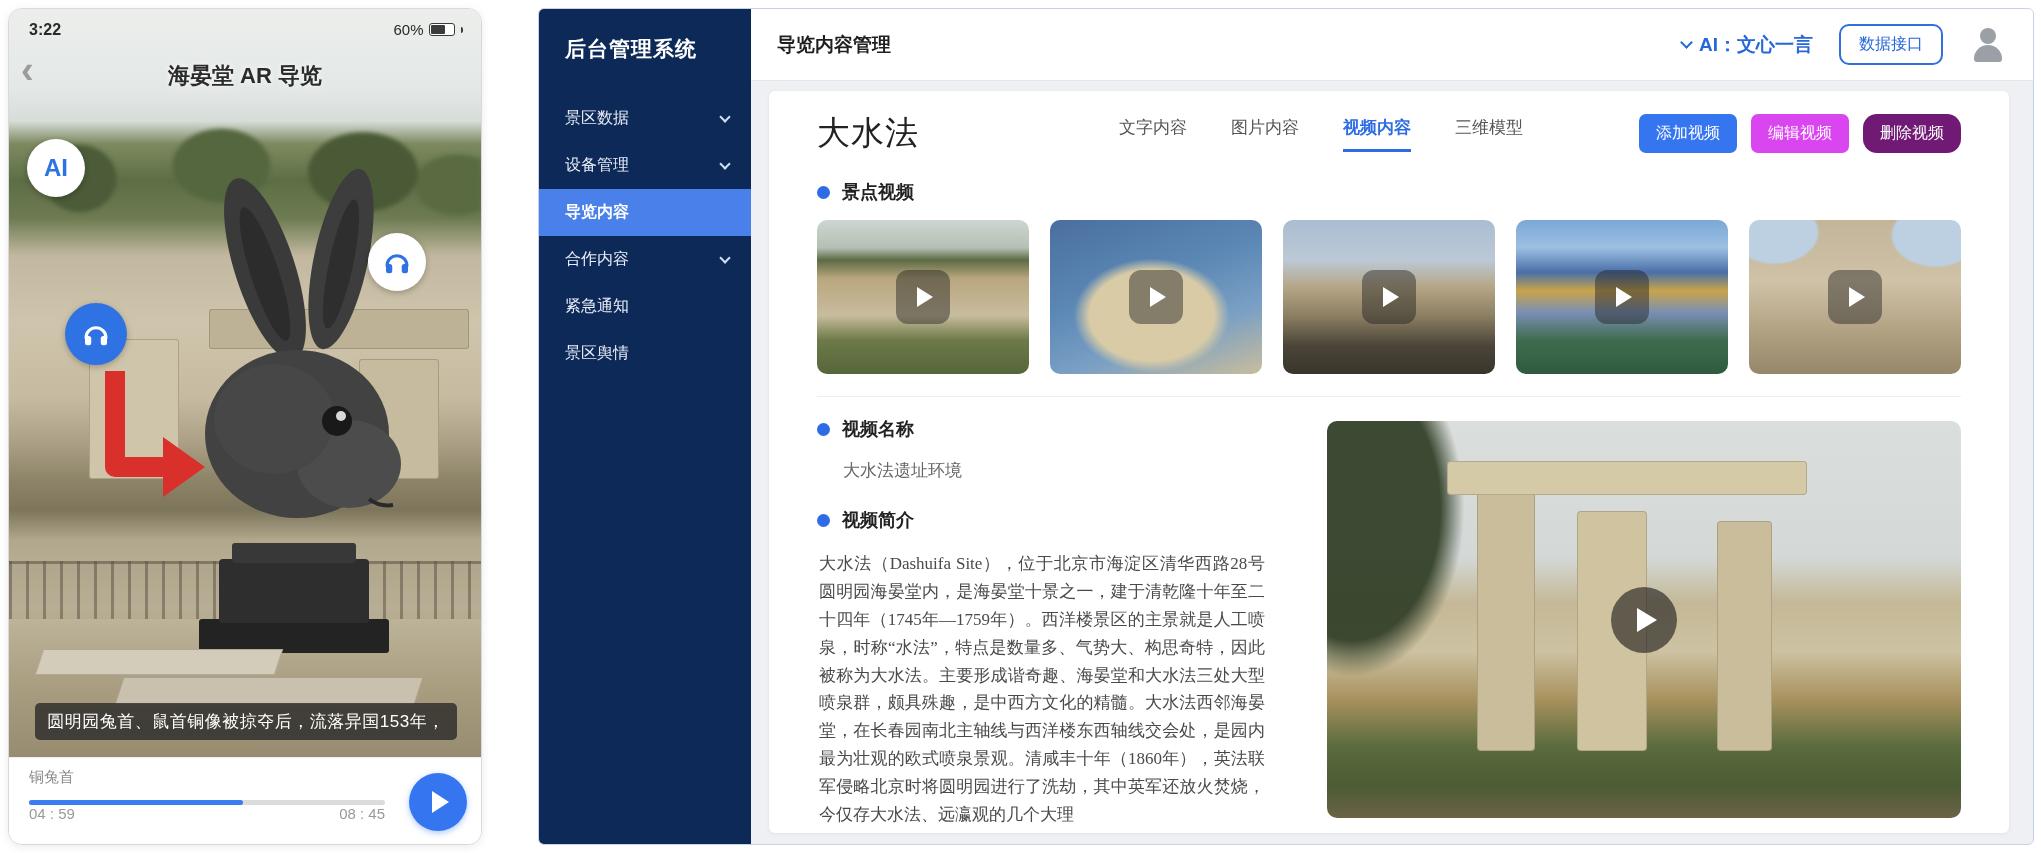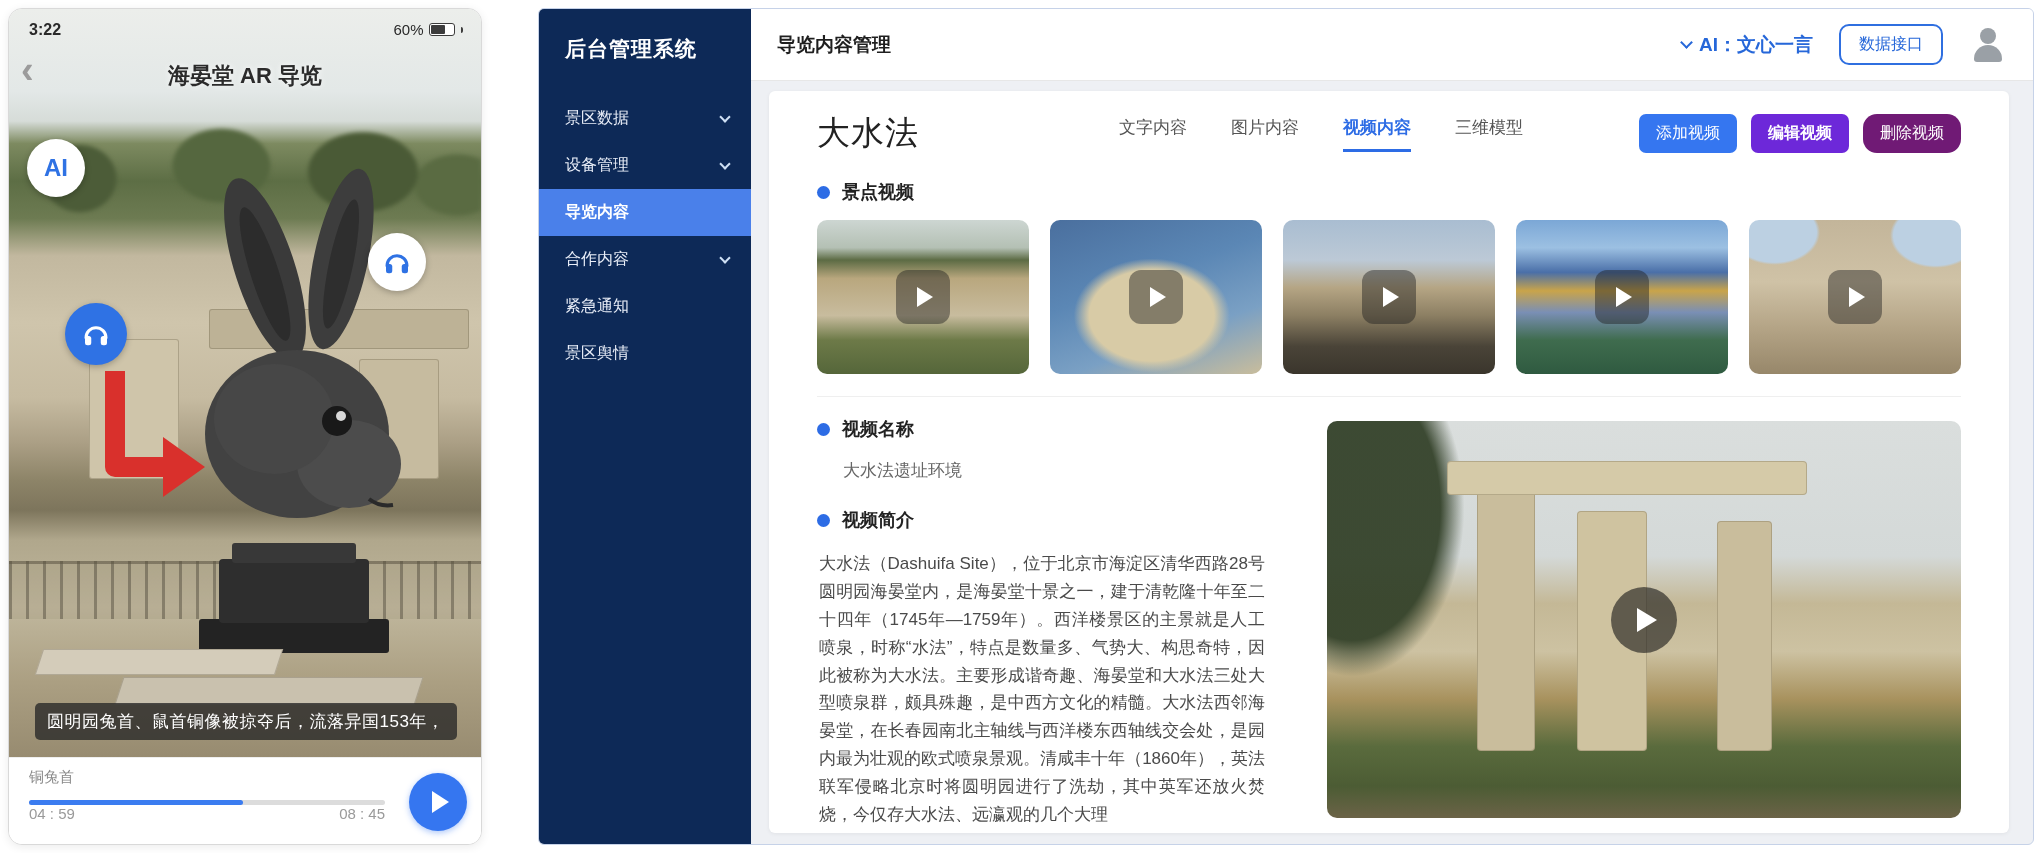--- a/index.html
+++ b/index.html
@@ -42,21 +42,21 @@
   .back-chevron { position:absolute; left:12px; top:42px; font-size:38px; color:#9b9b9b; line-height:1; font-weight:bold; cursor:pointer; }
   .phone-title { position:absolute; left:0; top:52px; width:100%; text-align:center; font-size:22px; font-weight:bold; color:#2b2b2b; text-shadow:0 0 6px rgba(255,255,255,.9); }
 
   .circle-btn { position:absolute; border-radius:50%; display:flex; align-items:center; justify-content:center; box-shadow:0 2px 6px rgba(0,0,0,.25); }
   .ai-btn { left:18px; top:130px; width:58px; height:58px; background:#fff; color:#2f72e4; font-size:24px; font-weight:bold; }
   .hp-white { left:359px; top:224px; width:58px; height:58px; background:#fff; }
   .hp-blue { left:56px; top:294px; width:62px; height:62px; background:#2f72e4; }
 
   .caption {
     position:absolute; left:26px; top:694px; width:422px;
-    background:rgba(38,38,38,.78); color:#fff; font-size:17px; 
+    background:rgba(38,38,38,.78); color:#fff; font-size:17px; text-align:center;
     border-radius:5px; padding:7px 12px; letter-spacing:.5px;
   }
 
   .player { position:absolute; left:0; bottom:0; width:100%; height:87px; background:#fff; border-top:1px solid #eee; padding:10px 96px 0 20px; }
   .track-title { font-size:15px; color:#8a8a8a; }
   .progress { margin-top:13px; height:5px; border-radius:3px; background:#dcdcdc; position:relative; cursor:pointer; }
   .progress-fill { position:absolute; left:0; top:0; bottom:0; width:60%; background:#3b7cf0; border-radius:3px; }
   .times { display:flex; justify-content:space-between; margin-top:0; font-size:15px; color:#9a9a9a; }
   .play-btn { position:absolute; right:14px; top:15px; width:58px; height:58px; border-radius:50%; background:#3576f0; display:flex; align-items:center; justify-content:center; cursor:pointer; box-shadow:0 2px 6px rgba(53,118,240,.4); }
   .play-btn .tri { width:0; height:0; border-left:17px solid #fff; border-top:11px solid transparent; border-bottom:11px solid transparent; margin-left:5px; }
@@ -85,38 +85,38 @@
   .card { position:absolute; left:230px; top:82px; width:1240px; height:742px; background:#fff; border-radius:6px; box-shadow:0 1px 4px rgba(0,0,0,.06); padding:20px 48px; overflow:hidden; }
 
   .card-head { display:flex; align-items:center; }
   .card-title { font-size:33px; color:#222; font-weight:500; letter-spacing:1px; }
   .tabs { display:flex; gap:44px; margin-left:200px; }
   .tab { font-size:17px; color:#555; padding-bottom:10px; cursor:pointer; border-bottom:3px solid transparent; }
   .tab.active { color:#2d6ce5; font-weight:bold; border-bottom-color:#2d6ce5; }
   .action-btns { margin-left:auto; display:flex; gap:14px; }
   .abtn { border:none; border-radius:7px; color:#fff; font-size:16px; padding:9px 17px; cursor:pointer; font-family:inherit; }
   .abtn.add { background:#3576f0; }
-  .abtn.edit { background:#6d28d9;font-weight:bold; }
+  .abtn.edit { background:#d946ef; }
   .abtn.del { background:#701a75;border-radius:14px; }
 
   .sec-head { display:flex; align-items:center; gap:12px; font-size:18px; font-weight:bold; color:#222; }
   .dot { width:13px; height:13px; border-radius:50%; background:#2d6ce5; flex:none; }
 
   .thumbs { display:flex; justify-content:space-between; margin-top:16px; }
   .thumb { width:212px; height:154px; border-radius:10px; position:relative; overflow:hidden; cursor:pointer; }
   .overlay-play { position:absolute; left:50%; top:50%; transform:translate(-50%,-50%); width:54px; height:54px; border-radius:12px; background:rgba(30,30,30,.45); display:flex; align-items:center; justify-content:center; }
   .overlay-play .tri { width:0; height:0; border-left:16px solid #fff; border-top:10px solid transparent; border-bottom:10px solid transparent; margin-left:4px; }
   .t1 { background:linear-gradient(180deg,#cdd6d2 0%,#b4c0b4 18%,#5c6b44 26%,#b9a77e 38%,#c8bc9e 62%,#6d7a48 78%,#55663a 100%); }
   .t2 { background:radial-gradient(130px 95px at 48% 62%, #d8cba6 0 48%, rgba(216,203,166,0) 60%), linear-gradient(160deg,#4a6f9e 0%,#5b87b5 40%,#7aa0c4 70%,#c9bd9c 100%); }
   .t3 { background:linear-gradient(180deg,#a9bdd1 0%,#bcc9d6 26%,#b5a584 44%,#8c7f63 62%,#4a4438 82%,#3a352c 100%); }
   .t4 { background:linear-gradient(180deg,#7ba7d6 0%,#9cc0e2 18%,#4a6fa8 34%,#c9a44a 46%,#7a8fb5 60%,#3f6c4e 78%,#2f5a40 100%); }
   .t5 { background:radial-gradient(70px 50px at 12% 8%, #bcd0e2 0 60%, transparent 65%), radial-gradient(70px 50px at 88% 10%, #bcd0e2 0 60%, transparent 65%), linear-gradient(180deg,#c3b59a 0%,#cfc2a6 40%,#b4a486 70%,#97876a 100%); }
 
   .lower { margin-top:22px; border-top:1px solid #efefef; padding-top:20px; display:flex; }
-  .lower-left { width:452px; }
+  .lower-left { width:452px;font-family:Liberation Serif, serif; }
   .value-text { margin:18px 0 26px 26px; font-size:17px; color:#666; }
   .intro-text { margin:18px 0 0 2px; font-size:17px; line-height:1.64; color:#4a4a4a; text-align:justify; width:446px; }
   .big-video { margin-left:62px; margin-top:4px; width:706px; height:397px; border-radius:10px; position:relative; overflow:hidden; cursor:pointer;
     background:
       radial-gradient(160px 240px at 4% 22%, rgba(52,66,42,.95) 0 55%, rgba(52,66,42,0) 70%),
       linear-gradient(180deg,#dadedd 0%,#d4d9d8 34%,#c4b896 46%,#cdc2a2 58%,#a8925e 70%,#5a6b3d 82%,#4c5c34 92%,#6b6347 100%); }
   .pillar { position:absolute; background:#c9bd9c; border:1px solid rgba(120,108,80,.35); border-radius:4px; }
   .big-play { position:absolute; left:50%; top:50%; transform:translate(-50%,-50%); width:66px; height:66px; border-radius:50%; background:rgba(22,22,22,.6); display:flex; align-items:center; justify-content:center; }
   .big-play .tri { width:0; height:0; border-left:20px solid #fff; border-top:12px solid transparent; border-bottom:12px solid transparent; margin-left:5px; }
 

